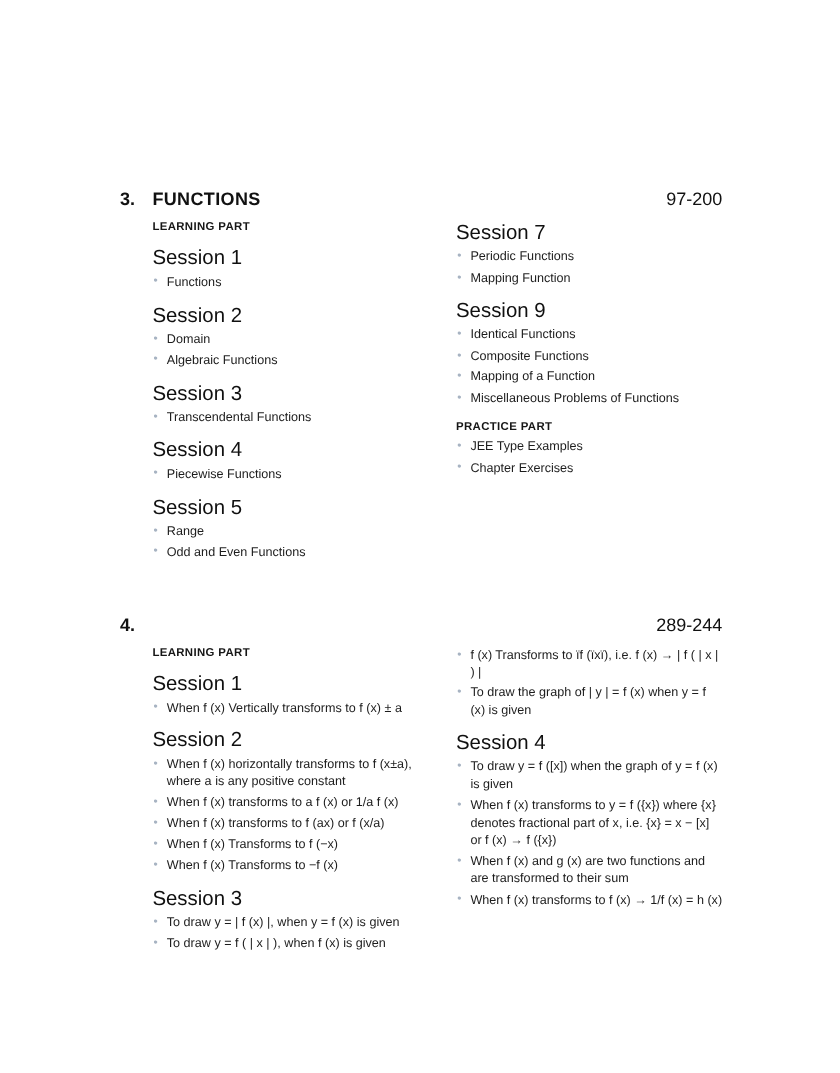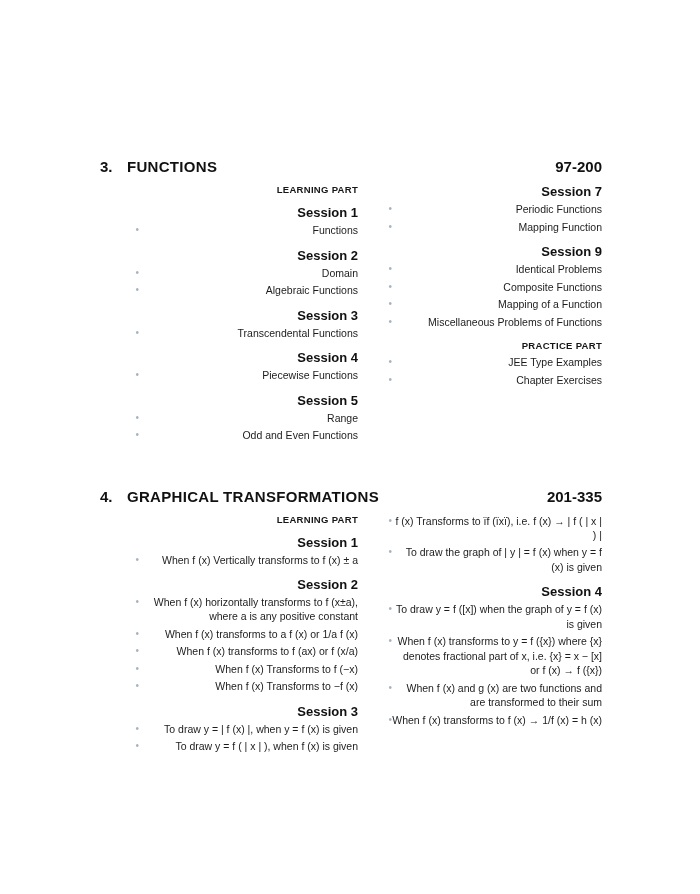--- a/index.html
+++ b/index.html
@@ -32,38 +32,38 @@
     flex: 0 0 27px;
   }
   .ch-title {
     font-size: 15px;
     font-weight: bold;
     letter-spacing: 0.3px;
   }
   .ch-pages {
     margin-left: auto;
     font-size: 15px;
-    font-weight: bold;
+    font-weight: normal;
   }
   .cols {
     display: flex;
     padding-left: 27px;
   }
-  .col { flex: 1; min-width: 0; text-align: right; }
+  .col { flex: 1; min-width: 0; }
   .col-left { flex: 0 0 253px; padding-right: 22px; box-sizing: border-box; }
   .part-label {
     font-size: 9.5px;
     font-weight: bold;
     letter-spacing: 0.3px;
     margin: 11px 0 4px 0;
     color: #161616;
   }
   .session-title {
-    font-size: 13px;
-    font-weight: bold;
+    font-size: 17px;
+    font-weight: normal;
     margin: 10px 0 3px 0;
     color: #101010;
   }
   .col > :first-child { margin-top: 0; }
   .item {
     display: flex;
     align-items: flex-start;
     margin: 2px 0 3px 0;
     font-size: 10.5px;
     line-height: 1.38;
@@ -132,21 +132,21 @@
               <span class="bullet">•</span>
               <span class="item-text">Periodic Functions</span>
             </div>
             <div class="item">
               <span class="bullet">•</span>
               <span class="item-text">Mapping Function</span>
             </div>
             <div class="session-title">Session 9</div>
             <div class="item">
               <span class="bullet">•</span>
-              <span class="item-text">Identical Problems</span>
+              <span class="item-text">Identical Functions</span>
             </div>
             <div class="item">
               <span class="bullet">•</span>
               <span class="item-text">Composite Functions</span>
             </div>
             <div class="item">
               <span class="bullet">•</span>
               <span class="item-text">Mapping of a Function</span>
             </div>
             <div class="item">
@@ -161,22 +161,21 @@
             <div class="item">
               <span class="bullet">•</span>
               <span class="item-text">Chapter Exercises</span>
             </div>
           </div>
         </div>
       </section>
       <section class="chapter">
         <div class="chapter-head">
           <span class="ch-num">4.</span>
-          <span class="ch-title">GRAPHICAL TRANSFORMATIONS</span>
-          <span class="ch-pages">201-335</span>
+          <span class="ch-pages">289-244</span>
         </div>
         <div class="cols">
           <div class="col col-left">
             <div class="part-label">LEARNING PART</div>
             <div class="session-title">Session 1</div>
             <div class="item">
               <span class="bullet">•</span>
               <span class="item-text">When f (x) Vertically transforms to f (x) ± a</span>
             </div>
             <div class="session-title">Session 2</div>

